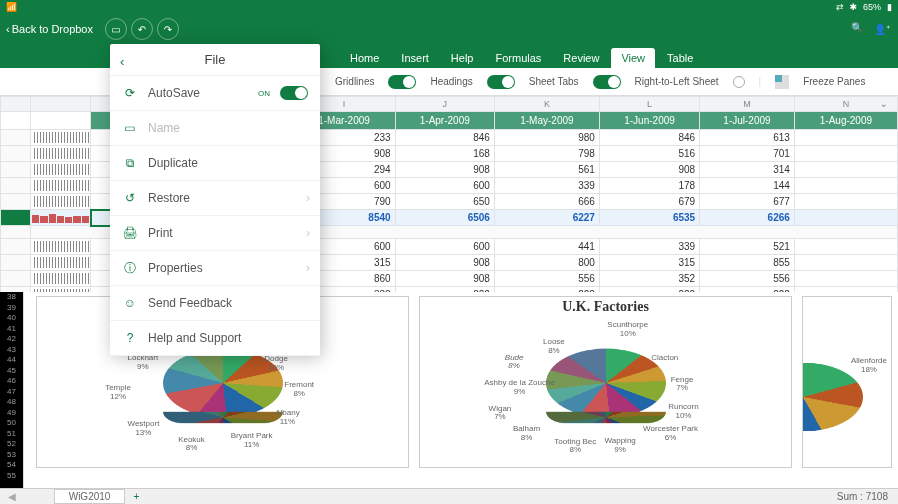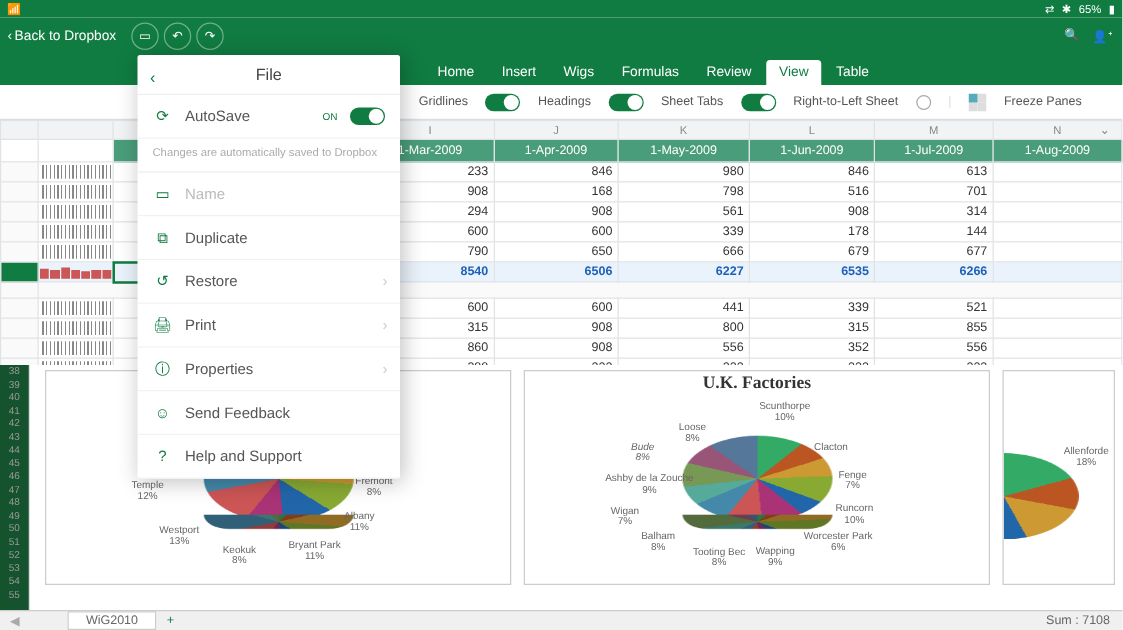--- a/index.html
+++ b/index.html
@@ -45,21 +45,21 @@
 .sel td:first-child{background:#107c41;color:#fff}
 .sel-cell{outline:2px solid #107c41;outline-offset:-1px}
 .rownum{width:30px;text-align:center;color:#999;background:#fafafa}
 .charts{display:flex;gap:10px;padding:4px 6px;height:180px}
 .chart{flex:1;border:1px solid #ccc;position:relative;background:#fff;display:flex;flex-direction:column;align-items:center}
 .chart.cut{flex:0 0 90px;overflow:hidden}
 .ctitle{font-weight:700;font-size:14px;padding:2px;font-family:Georgia,serif}
 .pie{width:120px;height:120px;border-radius:50%;position:relative;transform:rotateX(55deg);margin-top:6px}
 .pie::after{content:'';position:absolute;left:0;right:0;bottom:-10px;height:20px;background:inherit;border-radius:0 0 60px 60px;filter:brightness(.7)}
 .chart .lbl{position:absolute;font-size:8px;color:#666;text-align:center;line-height:1.1}
-.rownums-chart{position:absolute;left:0;top:196px;bottom:0;width:24px;background:#14532d;border-right:1px solid #ddd}
+.rownums-chart{position:absolute;left:0;top:196px;bottom:0;width:24px;background:#000000;border-right:1px solid #ddd}
 .rownums-chart div{height:10.5px;font-size:8px;color:#999;text-align:center}
 .footer{position:absolute;bottom:0;left:0;right:0;height:16px;background:#f0f0f0;border-top:1px solid #ccc;display:flex;align-items:center;font-size:10px;color:#666}
 .sheet-tab{background:#fff;border:1px solid #ccc;padding:1px 14px;margin-left:30px}
 .sum{margin-left:auto;margin-right:10px}
 .chev-expand{position:absolute;right:10px;top:98px;color:#888;z-index:40}
 </style>
 </head>
 <body>
 
 <div class="status">
@@ -90,21 +90,21 @@
   </div>
   <div class="ractions">
     <span>🔍</span>
     <span>👤⁺</span>
   </div>
 </div>
 
 <div class="ribbon-tabs">
   <div class="rtab">Home</div>
   <div class="rtab">Insert</div>
-  <div class="rtab">Wigs</div>
+  <div class="rtab">Help</div>
   <div class="rtab">Formulas</div>
   <div class="rtab">Review</div>
   <div class="rtab active">View</div>
   <div class="rtab">Table</div>
 </div>
 
 <div class="ribbon">
   <span>Gridlines</span>
     <span class="toggle"></span>
   <span>Headings</span>
@@ -120,21 +120,20 @@
 <span class="chev-expand">⌄</span>
 
 <div class="file-panel">
   <div class="fp-head"><span class="chev">‹</span><span>File</span></div>
   <div class="fp-item">
       <span class="fp-icon">⟳</span>
       <span>AutoSave</span>
       <span class="pill" style="font-size:8px;color:#107c41">ON</span>
       <span class="toggle"></span>
     </div>
-  <div class="fp-note">Changes are automatically saved to Dropbox</div>
   <div class="fp-item disabled">
       <span class="fp-icon">▭</span>
       <span>Name</span>
     </div>
   <div class="fp-item">
       <span class="fp-icon">⧉</span>
       <span>Duplicate</span>
     </div>
   <div class="fp-item">
       <span class="fp-icon">↺</span>

